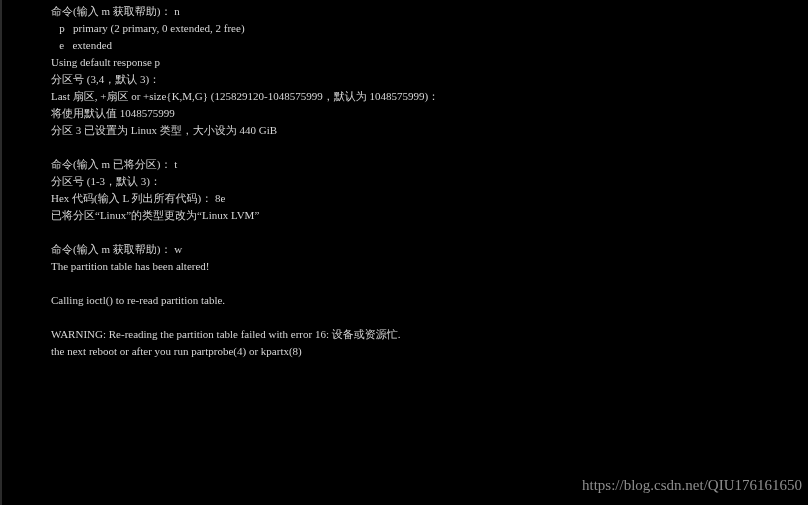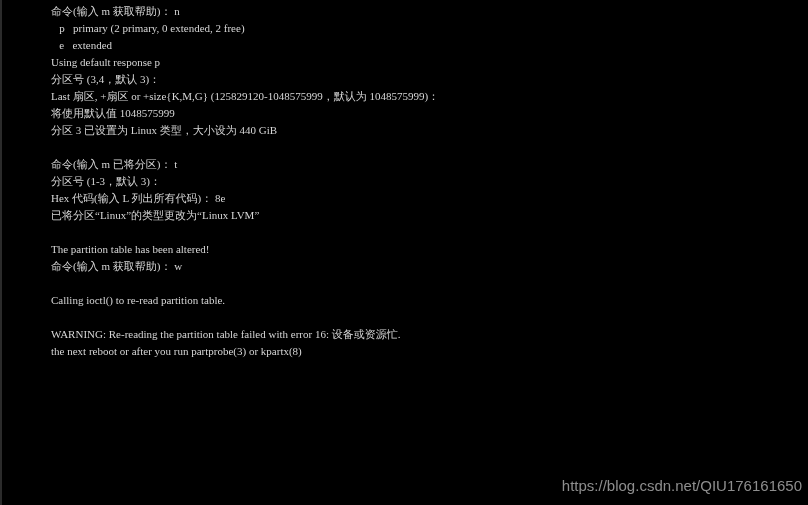--- a/index.html
+++ b/index.html
@@ -54,21 +54,21 @@
     line-height: 17px;
     font-size: 14.2px;
     color: #d6d6d6;
     white-space: pre;
     font-family: "DejaVu Sans Mono", "Liberation Mono", monospace;
   }
   #watermark {
     position: absolute;
     right: 6px;
     top: 477px;
-    font-family: Liberation Sans, sans-serif;
+    font-family: Liberation Serif, serif;
     font-size: 15px;
     color: #8e8e8e;
     white-space: pre;
     letter-spacing: 0px;
     text-align: right;
   }
 </style>
 </head>
 <body>
 
@@ -84,27 +84,27 @@
     <span class="line">分区号 (3,4，默认 3)：</span>
     <span class="line">Last 扇区, +扇区 or +size{K,M,G} (125829120-1048575999，默认为 1048575999)：</span>
     <span class="line">将使用默认值 1048575999</span>
     <span class="line">分区 3 已设置为 Linux 类型，大小设为 440 GiB</span>
     <span class="line blank"></span>
     <span class="line">命令(输入 m 已将分区)： t</span>
     <span class="line">分区号 (1-3，默认 3)：</span>
     <span class="line">Hex 代码(输入 L 列出所有代码)： 8e</span>
     <span class="line">已将分区“Linux”的类型更改为“Linux LVM”</span>
     <span class="line blank"></span>
+    <span class="line">命令(输入 m 获取帮助)： w</span>
     <span class="line">The partition table has been altered!</span>
-    <span class="line">命令(输入 m 获取帮助)： w</span>
     <span class="line blank"></span>
     <span class="line">Calling ioctl() to re-read partition table.</span>
     <span class="line blank"></span>
     <span class="line">WARNING: Re-reading the partition table failed with error 16: 设备或资源忙.</span>
-    <span class="line">the next reboot or after you run partprobe(3) or kpartx(8)</span>
+    <span class="line">the next reboot or after you run partprobe(4) or kpartx(8)</span>
   </div>
 
   <div id="prompt-line">
     
   </div>
 
   <div id="watermark">https://blog.csdn.net/QIU176161650</div>
 
 </div>
 

